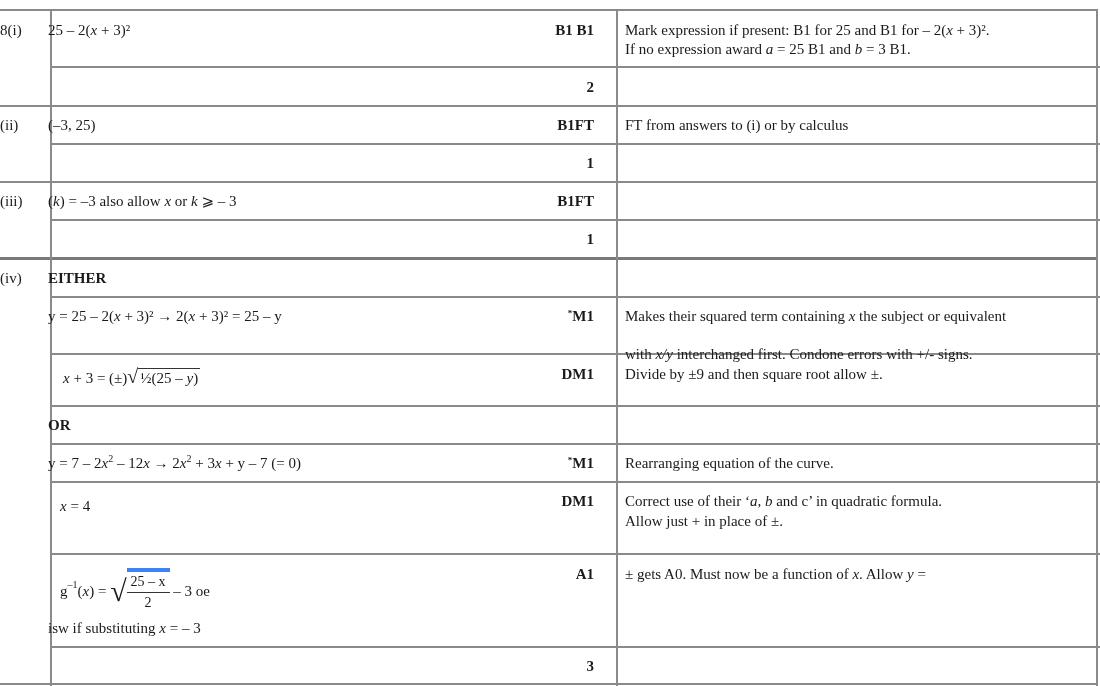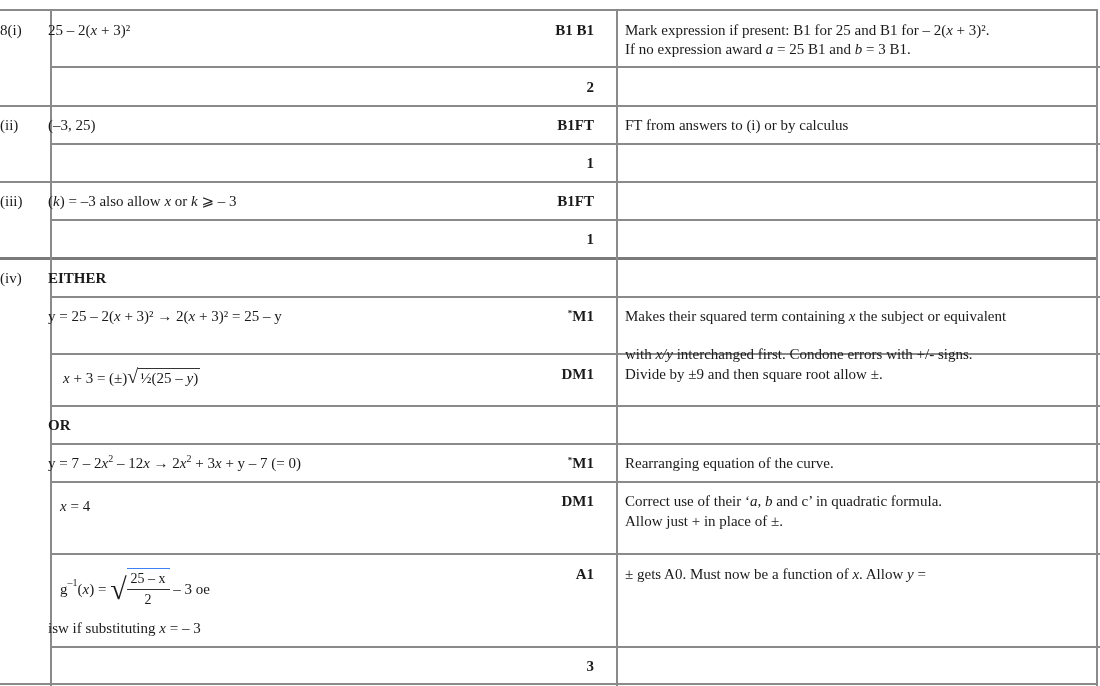--- a/index.html
+++ b/index.html
@@ -113,21 +113,21 @@
       <span class="den">4</span>
     </span>
   </div>
   <div class="cell mark" style="top:491px">DM1</div>
   <div class="cell guid" style="top:511px">Allow just + in place of ±.</div>
   <div class="cell guid" style="top:491px">
     <span>Correct use of their ‘</span><i>a, b</i><span> and c’ in quadratic formula.</span>
   </div>
 
   <div class="cell ans" style="top:568px;left:60px">
-    <span style="vertical-align:middle">g</span><sup>–1</sup><span style="vertical-align:middle">(</span><i style="vertical-align:middle">x</i><span style="vertical-align:middle">) = </span><span class="rad" style="vertical-align:middle;font-size:30px">√</span><span class="frac" style="border-top:1px solid #3b82f6">
+    <span style="vertical-align:middle">g</span><sup>–1</sup><span style="vertical-align:middle">(</span><i style="vertical-align:middle">x</i><span style="vertical-align:middle">) = </span><span class="rad" style="vertical-align:middle;font-size:30px">√</span><span class="frac" style="border-top:4px solid #3b82f6">
       <span class="num" style="font-size:14px">25 – x</span>
       <span class="den" style="font-size:14px">2</span>
     </span><span style="vertical-align:middle"> – 3 oe</span>
   </div>
   <div class="cell ans" style="top:618px">
     <span>isw if substituting </span><i>x</i><span> = – 3</span>
   </div>
   <div class="cell mark" style="top:564px">A1</div>
   <div class="cell guid" style="top:564px">
     <span>± gets A0. Must now be a function of </span><i>x</i><span>. Allow </span><i>y</i><span> =</span>

